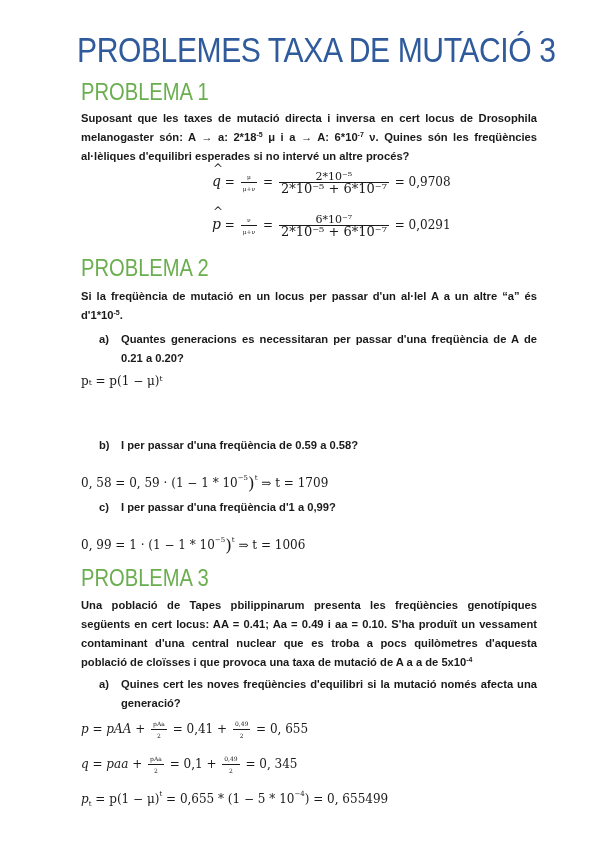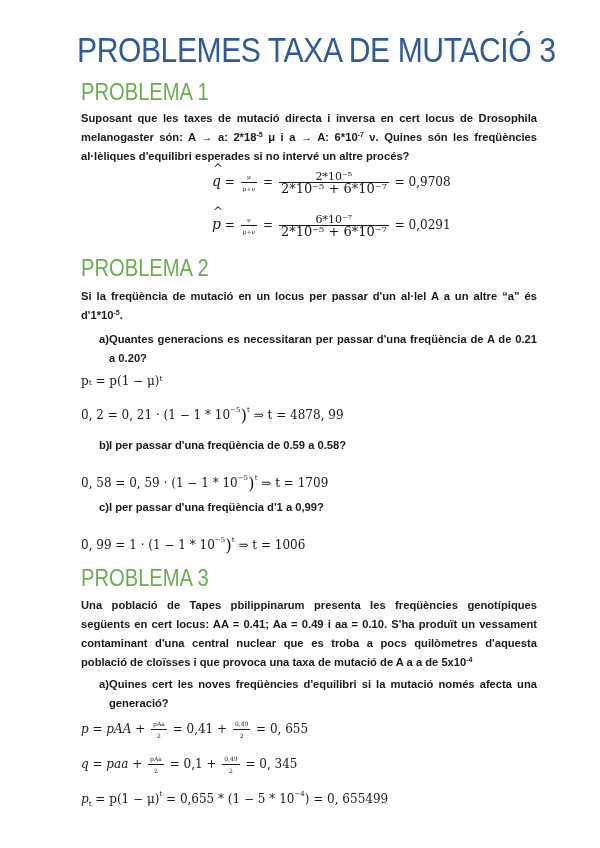--- a/index.html
+++ b/index.html
@@ -4,21 +4,21 @@
 <style>
   html, body { margin: 0; padding: 0; background: #ffffff; }
   body { width: 600px; height: 848px; position: relative; overflow: hidden; font-family: "Liberation Sans", sans-serif; color: #1a1a1a; }
   .page { position: absolute; left: 9px; top: 0; width: 600px; height: 621px; }
   .title { position: absolute; left: 68px; top: 30px; font-family: "Liberation Sans", sans-serif; font-size: 35px; color: #2f5b9c; letter-spacing: -0.5px; transform: scaleX(0.86); transform-origin: left top; white-space: nowrap; font-weight: 400; }
   .h2 { position: absolute; left: 72px; font-family: "Liberation Sans", sans-serif; font-size: 24px; color: #6aae4f; transform: scaleX(0.84); transform-origin: left top; white-space: nowrap; }
   .para { position: absolute; left: 72px; width: 456px; font-size: 11.2px; font-weight: bold; line-height: 19px; text-align: justify; color: #1a1a1a; }
   .para sup { font-size: 7px; line-height: 0; vertical-align: 4px; }
   .q { position: absolute; left: 90px; width: 438px; font-size: 11.2px; font-weight: bold; line-height: 19px; text-align: justify; }
   .q .lbl { position: absolute; left: 0; top: 0; }
-  .q .txt { display: block; margin-left: 10px; }
+  .q .txt { display: block; margin-left: 22px; }
   .math { position: absolute; font-family: "DejaVu Serif", serif; font-size: 12px; color: #1a1a1a; white-space: nowrap; }
   .math i { font-style: italic; }
   .frac { display: inline-block; vertical-align: middle; text-align: center; margin: 0 2px; }
   .frac .num { display: block; font-size: 11px; border-bottom: 0.8px solid #1a1a1a; padding: 0 2px 1px; line-height: 9px; }
   .frac .den { display: block; font-size: 13px; padding: 1px 2px 0; line-height: 9px; }
   .frac.small .num, .frac.small .den { font-size: 6px; }
   .hat { position: relative; display: inline-block; font-style: italic; font-size: 14px; }
   .hat::before { content: "^"; position: absolute; left: 1px; top: -11px; font-size: 12px; font-style: normal; }
   sup.m { font-size: 7px; vertical-align: 7px; line-height: 0; }
   sub.m { font-size: 7px; vertical-align: -3px; line-height: 0; }
@@ -49,23 +49,20 @@
   </div>
 
   <div class="h2" style="top:254px;">PROBLEMA 2</div>
   <div class="para" style="top:287px;"><span>Si la freqüència de mutació en un locus per passar d'un al·lel A a un altre “a” és d'1*10</span><sup>-5</sup><span>.</span></div>
 
   <div class="q" style="top:330px;">
     <span class="lbl">a)</span>
     <span class="txt">Quantes generacions es necessitaran per passar d'una freqüència de A de 0.21 a 0.20?</span>
   </div>
   <div class="math" style="left:72px; top:374px;">pₜ = p(1 − μ)ᵗ</div>
-  <div class="math" style="left:72px; top:405px;">
-    <span>0, 2 = 0, 21 · </span><span>(1 − 1 * 10</span><sup class="m">−5</sup><span class="big">)</span><sup class="m">t</sup><span> ⇒ t =  4878, 99</span>
-  </div>
 
   <div class="q" style="top:436px;">
     <span class="lbl">b)</span>
     <span class="txt">I per passar d'una freqüència de 0.59 a 0.58?</span>
   </div>
   <div class="math" style="left:72px; top:473px;">
     <span>0, 58 = 0, 59 · </span><span>(1 − 1 * 10</span><sup class="m">−5</sup><span class="big">)</span><sup class="m">t</sup><span> ⇒ t =  1709</span>
   </div>
 
   <div class="q" style="top:498px;">

